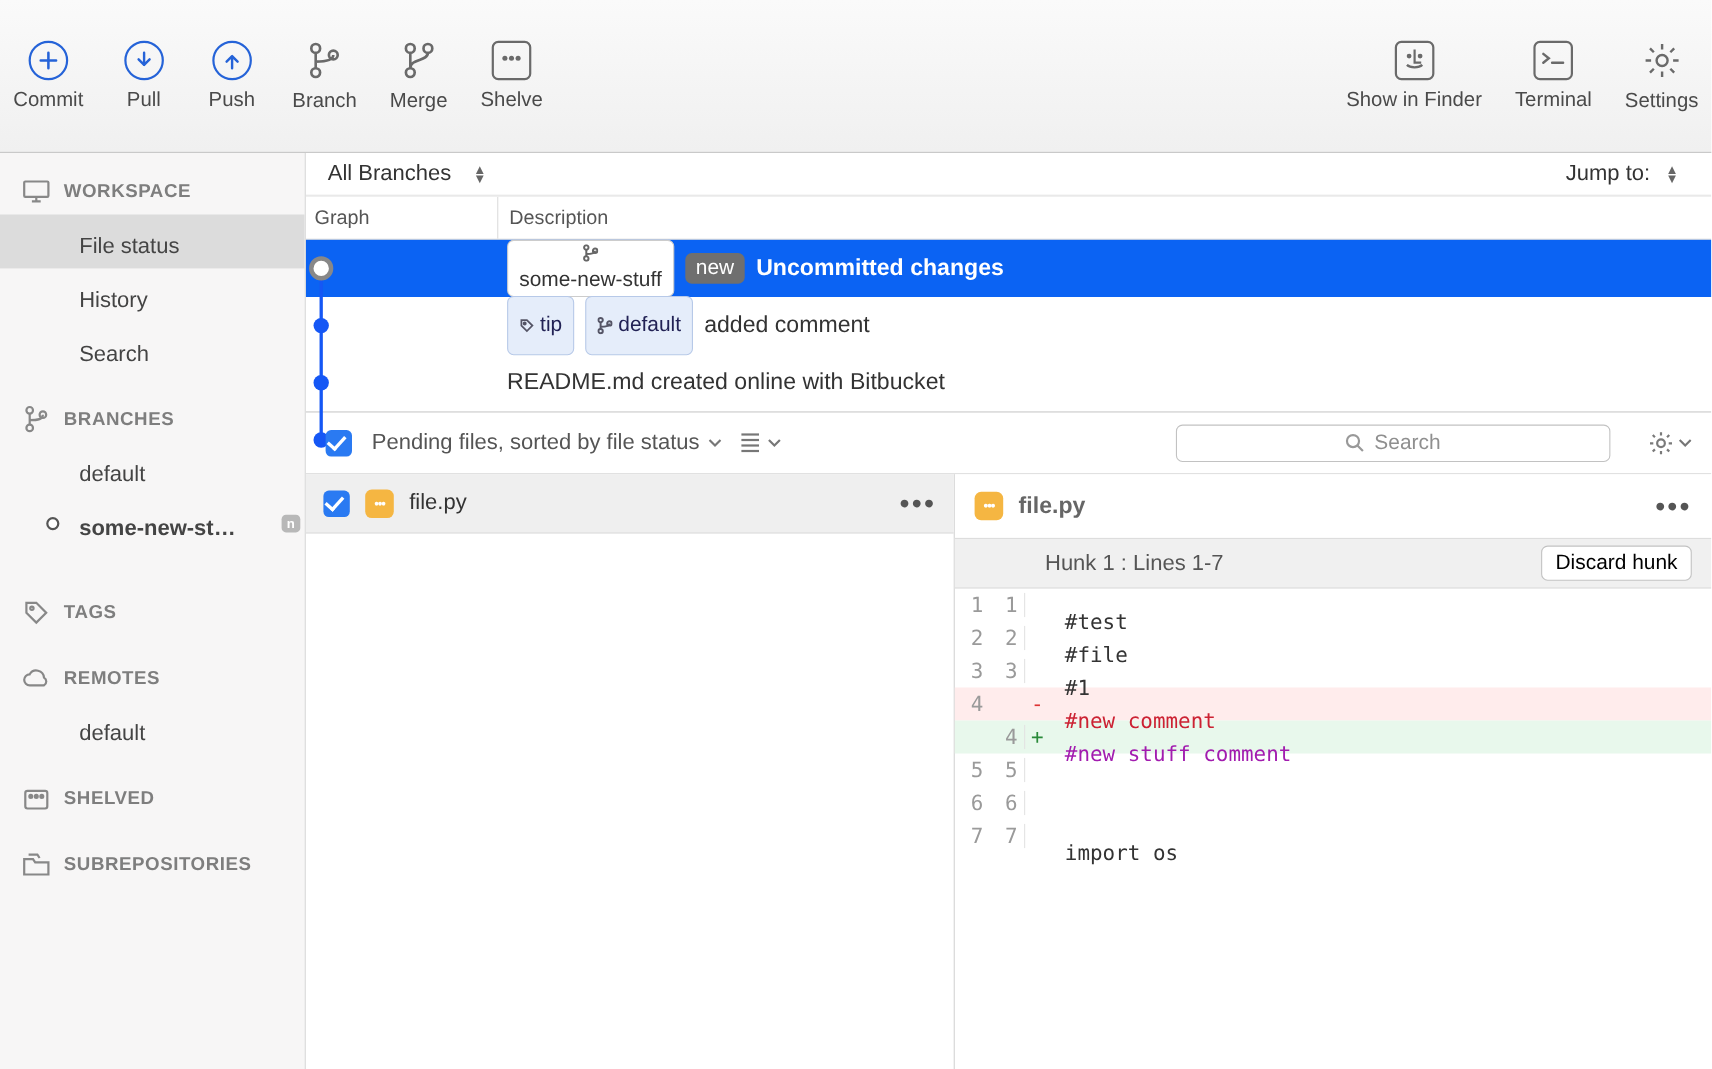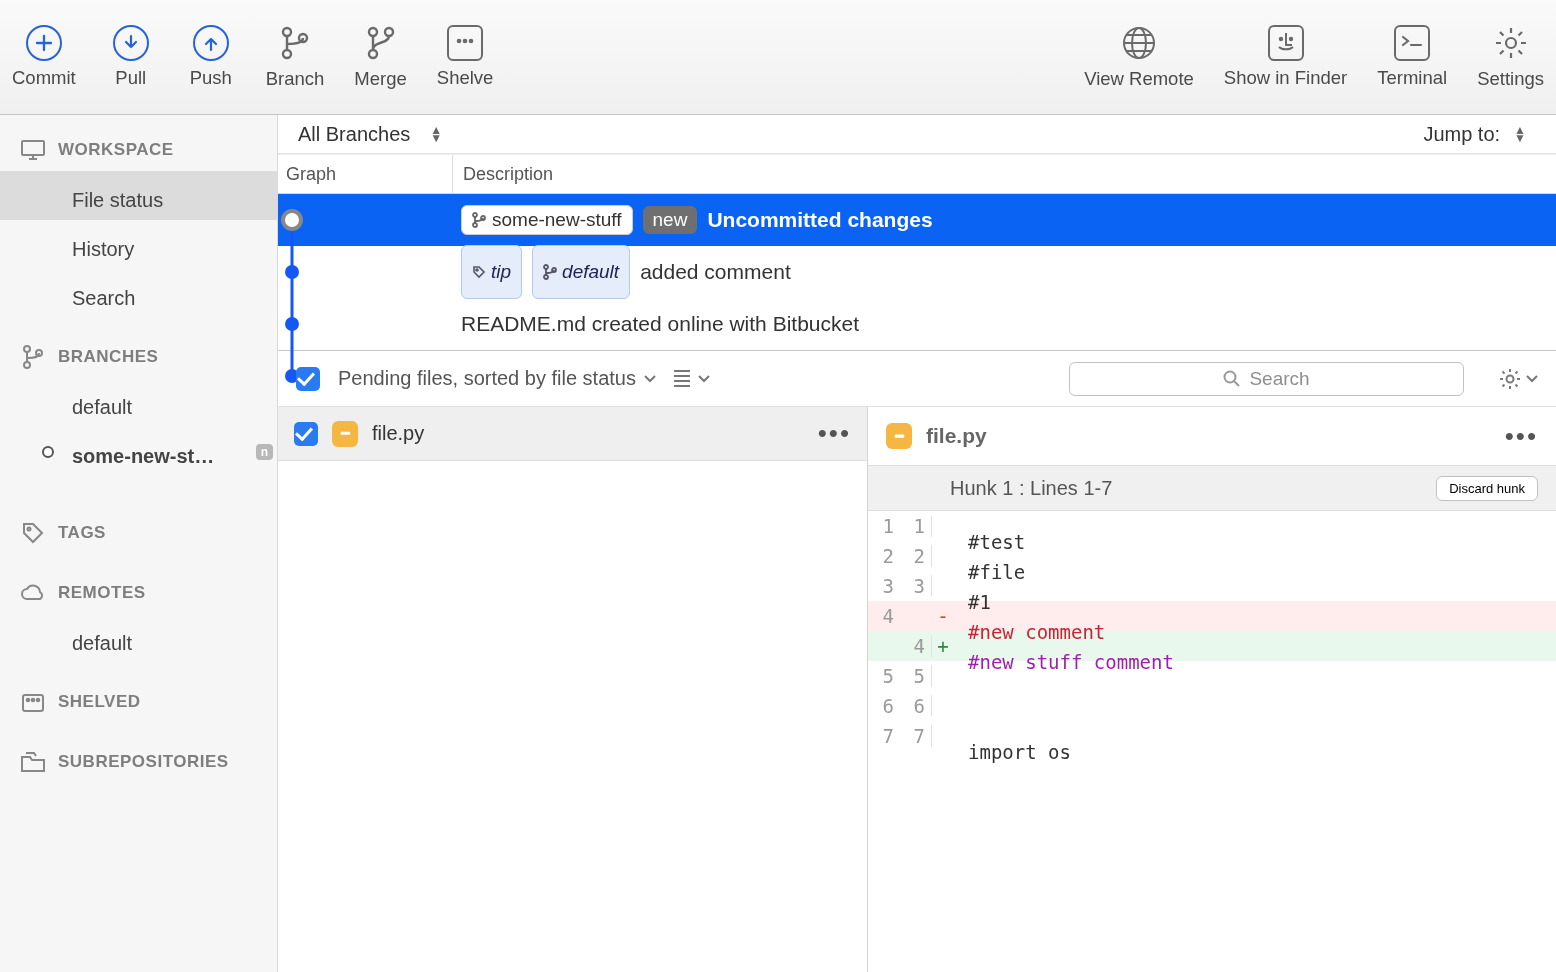--- a/index.html
+++ b/index.html
@@ -9,21 +9,21 @@
   color: #333;
   background: #fff;
   width: 1556px;
   height: 972px;
   overflow: hidden;
   display: flex;
   flex-direction: column;
 }
 
 .toolbar {
-  height: 115px;
+  height: 139px;
   background: linear-gradient(#fafafa,#f0f0f0);
   border-bottom: 1px solid #c4c4c4;
   display: flex;
   align-items: center;
   padding: 0 12px;
   gap: 30px;
 }
 .tool-group { display:flex; gap: 30px; }
 .tool-spacer { flex: 1; }
 .tool-item {
@@ -109,24 +109,24 @@
 .commit-row {
   display:flex; align-items:center; height:52px;
   font-size:20px;
 }
 .commit-row.sel { background:#0b63f3; color:#fff; }
 .graph-cell { width:175px; position:relative; height:100%; }
 .desc-cell { flex:1; display:flex; align-items:center; gap:10px; padding-left:8px; }
 .pill {
   display:inline-flex; align-items:center; gap:5px;
   background:#e5edfa; color:#225; border:1px solid #b7c9e8;
-  border-radius:6px; padding:15px 10px; font-size:19px;font-style:italic;
+  border-radius:6px; padding:15px 10px; font-size:19px;
 }
 .pill-grey { background:#6f6f6f; color:#fff; border-radius:6px; padding:3px 10px; font-size:19px; }
-.pill-row1 { background:#fff; color:#333; border:1px solid #ccc; border-radius:6px; padding:3px 10px; font-size:19px; display:inline-flex; align-items:center; gap:6px;}
+.pill-row1 { background:#fff; color:#333; border:1px solid #ccc; border-radius:6px; padding:3px 10px; font-size:19px; display:inline-flex; align-items:center; gap:6px;flex-direction:column;}
 .commit-row.sel .pill-row1 { background:#fff; color:#333; }
 .commit-msg { font-size:21px; }
 .commit-row.sel .commit-msg { font-weight:700;}
 
 .graph-svg { position:absolute; left:0; top:0; width:175px; height:208px; pointer-events:none; }
 
 .bottom {
   border-top:1px solid #c9c9c9;
   display:flex; flex-direction:column;
   flex: 1;
@@ -179,21 +179,21 @@
   font-size:21px; color:#666; font-weight:600;
 }
 .diff-header .dots { font-weight:400;}
 .hunk-bar {
   background:#f0f0f0; height:46px; display:flex; align-items:center; padding:0 18px;
   font-size:20px; color:#555;
   border-top:1px solid #ddd; border-bottom:1px solid #ddd;
 }
 .hunk-bar .discard {
   margin-left:auto; border:1px solid #c2c2c2; border-radius:6px; padding:4px 12px;
-  background:#fff; font-size:13px; cursor:pointer;
+  background:#fff; font-size:19px; cursor:pointer;
 }
 .diff-lines { font-family: ui-monospace, Menlo, monospace; font-size:19px; }
 .diff-line { display:flex; height:30px; align-items:center; }
 .ln { width:32px; text-align:right; color:#9a9a9a; padding-right:6px;}
 .ln2 { width:32px; text-align:right; color:#9a9a9a; padding-right:6px; border-right:1px solid #e3e3e3;}
 .mark { width:22px; text-align:center; }
 .code { padding-left:14px; white-space:pre;margin-top:32px;}
 .dl-del { background:#ffecec; }
 .dl-del .mark { color:#d33; }
 .dl-del .code { color:#c23; }
@@ -262,30 +262,20 @@
           <svg width="20" height="12" viewBox="0 0 20 12">
             <circle cx="4" cy="4" r="2.3" fill="#6a6a6a"></circle>
             <circle cx="10" cy="4" r="2.3" fill="#6a6a6a"></circle>
             <circle cx="16" cy="4" r="2.3" fill="#6a6a6a"></circle>
           </svg>
         </div>
       <span>Shelve</span>
     </div>
   </div>
   <div class="tool-spacer"></div>
-  <div class="tool-item">
-    <div class="tool-icon-plain">
-        <svg width="36" height="36" viewBox="0 0 36 36" fill="none" stroke="#6a6a6a" stroke-width="2">
-          <circle cx="18" cy="18" r="15"></circle>
-          <ellipse cx="18" cy="18" rx="7" ry="15"></ellipse>
-          <path d="M3 18h30M5 10h26M5 26h26"></path>
-        </svg>
-      </div>
-    <span>View Remote</span>
-  </div>
   <div class="tool-item">
     <div class="tool-icon-square">
         <svg width="24" height="24" viewBox="0 0 24 24" fill="none" stroke="#6a6a6a" stroke-width="2">
           <circle cx="7" cy="8" r="1.2" fill="#6a6a6a"></circle>
           <circle cx="17" cy="8" r="1.2" fill="#6a6a6a"></circle>
           <path d="M5 16c3 3 11 3 14 0M12 2v12h6"></path>
         </svg>
       </div>
     <span>Show in Finder</span>
   </div>

